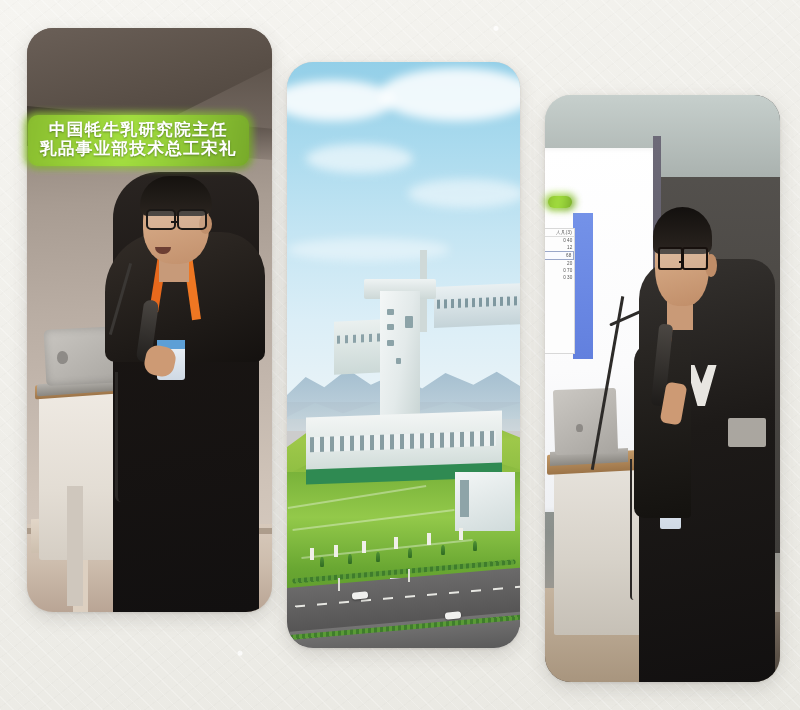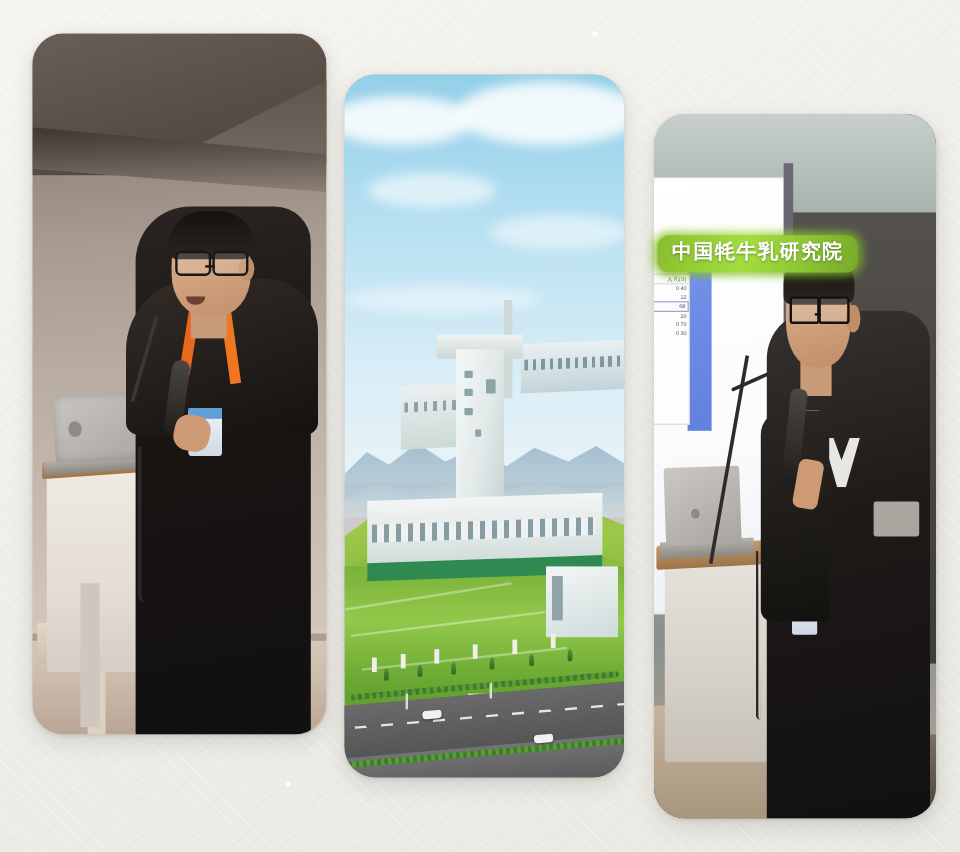--- a/index.html
+++ b/index.html
@@ -292,20 +292,24 @@
       <div class="p1-glass-r"></div>
       <div class="p1-glass-br"></div>
       <div class="p1-mouth"></div>
       <div class="p1-micstand"></div>
       <div class="p1-mic"></div>
       <div class="p1-hand"></div>
       <div class="p1-cable"></div>
     </div>
   </div>
 
+  <div class="caption" id="cap1">
+    <span class="ln">中国牦牛乳研究院主任</span>
+    <span class="ln">乳品事业部技术总工宋礼</span>
+  </div>
 
   <div class="panel" id="panel2">
     <div class="scene">
       <div class="p2-sky"></div>
       <div class="cloud c1"></div>
       <div class="cloud c2"></div>
       <div class="cloud c3"></div>
       <div class="cloud c4"></div>
       <div class="cloud c5"></div>
       <div class="p2-mtn"></div>
@@ -409,16 +413,15 @@
       <div class="p3-gl-l"></div>
       <div class="p3-gl-r"></div>
       <div class="p3-gl-br"></div>
       <div class="p3-mic"></div>
       <div class="p3-hand"></div>
       <div class="p3-cable"></div>
     </div>
   </div>
 
   <div class="caption" id="cap3">
-    <span class="ln">中国牦牛乳研究院</span>
   </div>
 
 </div>
 
 </body></html>

